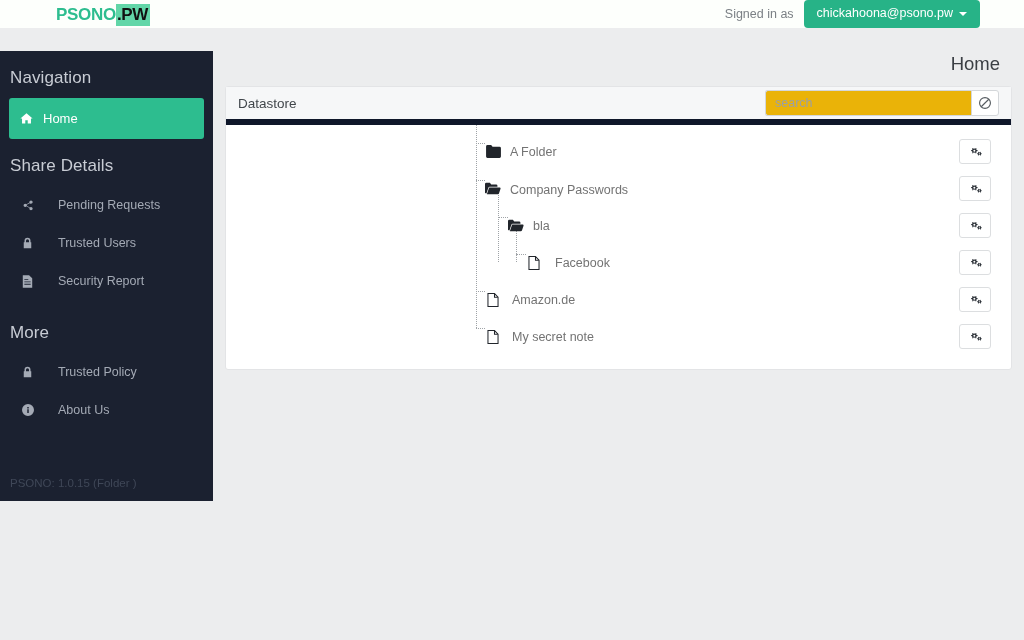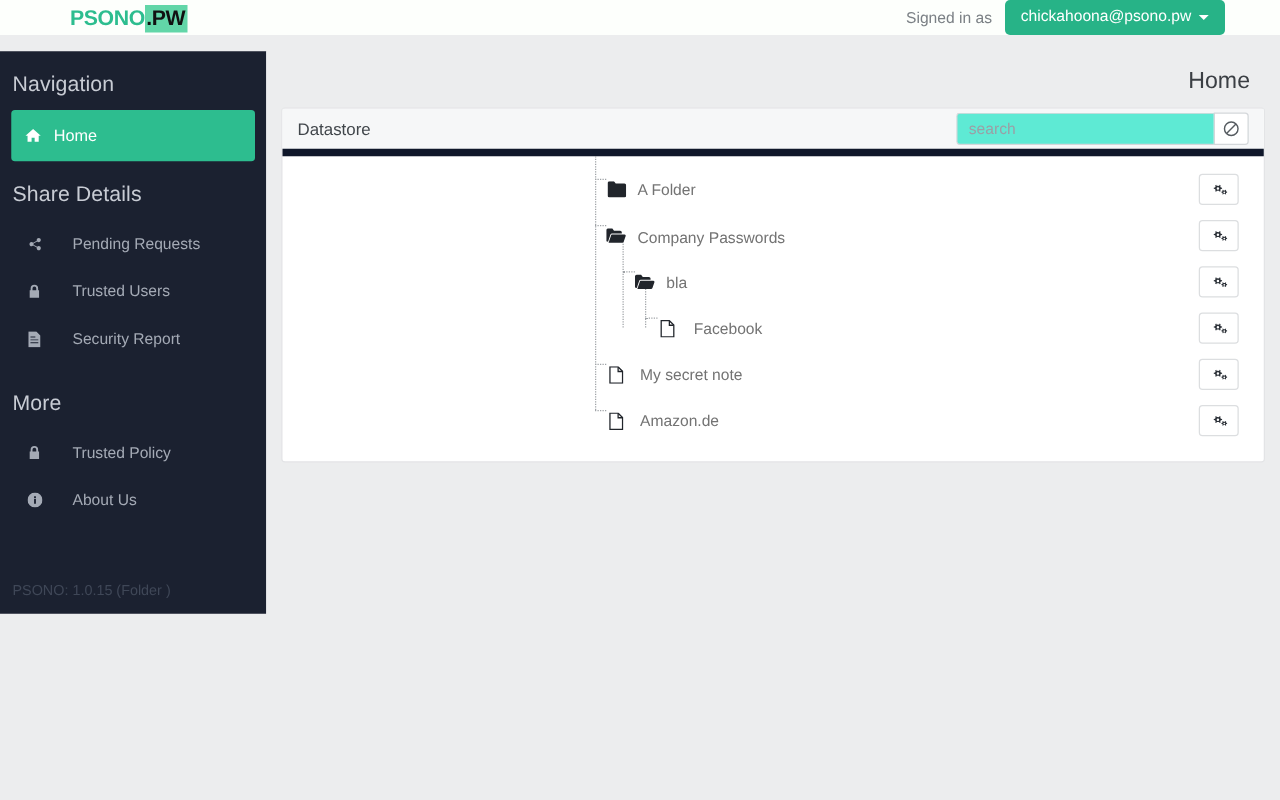--- a/index.html
+++ b/index.html
@@ -55,21 +55,21 @@
   .caret {
     display: inline-block;
     width: 0; height: 0;
     border-left: 4px solid transparent;
     border-right: 4px solid transparent;
     border-top: 4px solid #ffffff;
   }
 
   
   .sidebar {
-    position: absolute; top: 41px; left: 0;
+    position: absolute; top: 51px; left: 0;
     width: 213px; height: 450px;
     background: #1b2130;
     overflow: hidden;
   }
   .side-heading {
     color: #c8ccd4;
     font-size: 17px;
     padding: 17px 0 10px 10px;
     font-weight: normal;
     letter-spacing: 0.1px;
@@ -150,21 +150,21 @@
   .search-input {
     width: 206px;
     height: 26px;
     border: 1px solid #d4d7da;
     border-right: none;
     border-radius: 3px 0 0 3px;
     padding: 0 9px;
     font-family: "Liberation Sans", sans-serif;
     font-size: 12.5px;
     color: #444;
-    background: #5eead4;
+    background: #eab308;
     outline: none;
   }
   .search-input::placeholder { color: #9aa0a6; }
   .search-clear {
     width: 28px; height: 26px;
     border: 1px solid #d4d7da;
     border-radius: 0 3px 3px 0;
     background: #fff;
     cursor: pointer;
     display: flex; align-items: center; justify-content: center;
@@ -414,39 +414,39 @@
       </div>
 
       <div class="tree-row">
         <div class="row-inner" style="margin-left:259px; gap:11px;">
           <span class="tree-ico">
             <svg width="12" height="14" viewBox="0 0 12 15" fill="none" stroke="currentColor" stroke-width="1.1">
                 <path d="M.6.6h7L11.4 4.4V14.4H.6z"></path>
                 <path d="M7.6.8v3.7h3.6"></path>
               </svg>
           </span>
-          <span class="tree-label">My secret note</span>
+          <span class="tree-label">Amazon.de</span>
         </div>
         <button class="cogs-btn">
           <svg width="13" height="13" viewBox="0 0 18 16" fill="currentColor">
             <path d="M6.2 4.2 5.4 3l-1 .6.4 1.35a3.6 3.6 0 0 0-.6 1.03L2.8 6.2v1.2l1.4.22c.13.38.33.72.6 1.03L4.4 10l1 .6.8-1.2c.38.12.78.18 1.2.18s.82-.06 1.2-.18l.8 1.2 1-.6-.4-1.35c.27-.31.47-.65.6-1.03l1.4-.22V6.2l-1.4-.22a3.6 3.6 0 0 0-.6-1.03L10.4 3.6l-1-.6-.8 1.2A4.2 4.2 0 0 0 7.4 4c-.42 0-.82.07-1.2.2zm1.2 1.4a1.4 1.4 0 1 1 0 2.8 1.4 1.4 0 0 1 0-2.8z"></path>
             <path d="M13.6 9.3l-.55-.9-.72.42.27.95c-.2.2-.35.45-.45.72l-.98.16v.84l.98.16c.1.27.25.52.45.72l-.27.95.72.42.55-.9c.26.08.54.13.83.13s.57-.05.83-.13l.55.9.72-.42-.27-.95c.2-.2.35-.45.45-.72l.98-.16v-.84l-.98-.16a2.5 2.5 0 0 0-.45-.72l.27-.95-.72-.42-.55.9a2.9 2.9 0 0 0-1.66 0zm.83.98a.98.98 0 1 1 0 1.96.98.98 0 0 1 0-1.96z"></path>
           </svg>
         </button>
       </div>
 
       <div class="tree-row">
         <div class="row-inner" style="margin-left:259px; gap:11px;">
           <span class="tree-ico">
             <svg width="12" height="14" viewBox="0 0 12 15" fill="none" stroke="currentColor" stroke-width="1.1">
                 <path d="M.6.6h7L11.4 4.4V14.4H.6z"></path>
                 <path d="M7.6.8v3.7h3.6"></path>
               </svg>
           </span>
-          <span class="tree-label">Amazon.de</span>
+          <span class="tree-label">My secret note</span>
         </div>
         <button class="cogs-btn">
           <svg width="13" height="13" viewBox="0 0 18 16" fill="currentColor">
             <path d="M6.2 4.2 5.4 3l-1 .6.4 1.35a3.6 3.6 0 0 0-.6 1.03L2.8 6.2v1.2l1.4.22c.13.38.33.72.6 1.03L4.4 10l1 .6.8-1.2c.38.12.78.18 1.2.18s.82-.06 1.2-.18l.8 1.2 1-.6-.4-1.35c.27-.31.47-.65.6-1.03l1.4-.22V6.2l-1.4-.22a3.6 3.6 0 0 0-.6-1.03L10.4 3.6l-1-.6-.8 1.2A4.2 4.2 0 0 0 7.4 4c-.42 0-.82.07-1.2.2zm1.2 1.4a1.4 1.4 0 1 1 0 2.8 1.4 1.4 0 0 1 0-2.8z"></path>
             <path d="M13.6 9.3l-.55-.9-.72.42.27.95c-.2.2-.35.45-.45.72l-.98.16v.84l.98.16c.1.27.25.52.45.72l-.27.95.72.42.55-.9c.26.08.54.13.83.13s.57-.05.83-.13l.55.9.72-.42-.27-.95c.2-.2.35-.45.45-.72l.98-.16v-.84l-.98-.16a2.5 2.5 0 0 0-.45-.72l.27-.95-.72-.42-.55.9a2.9 2.9 0 0 0-1.66 0zm.83.98a.98.98 0 1 1 0 1.96.98.98 0 0 1 0-1.96z"></path>
           </svg>
         </button>
       </div>
 
     </div>

